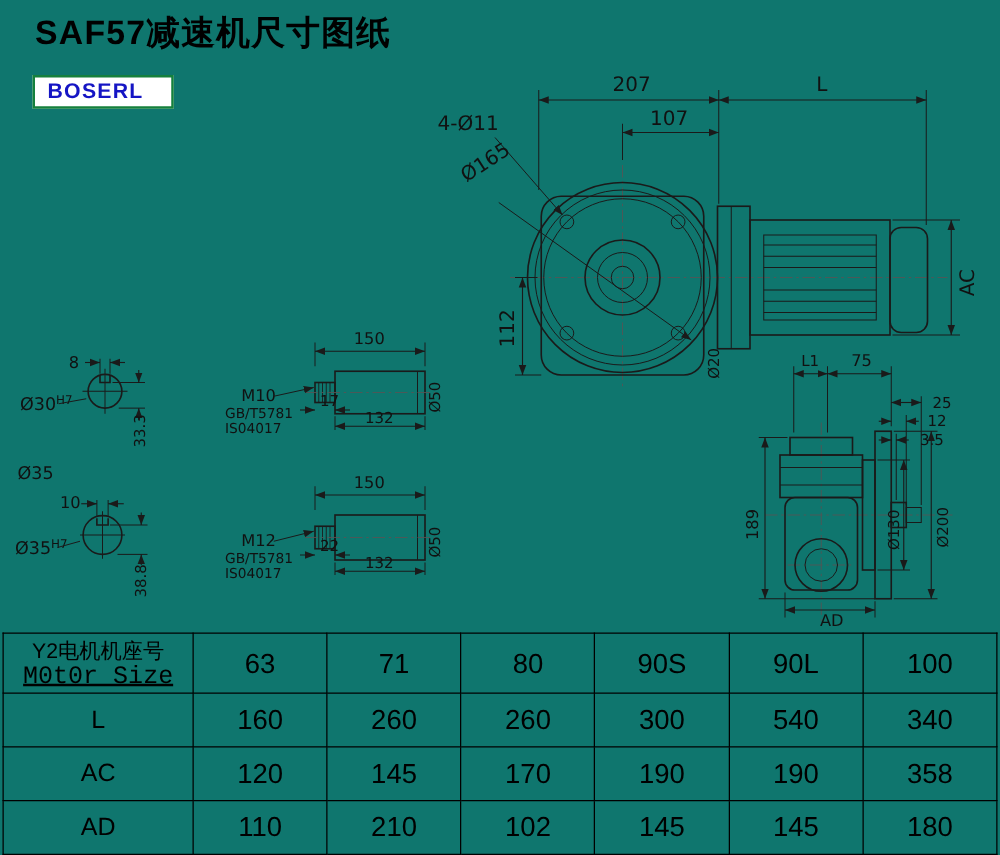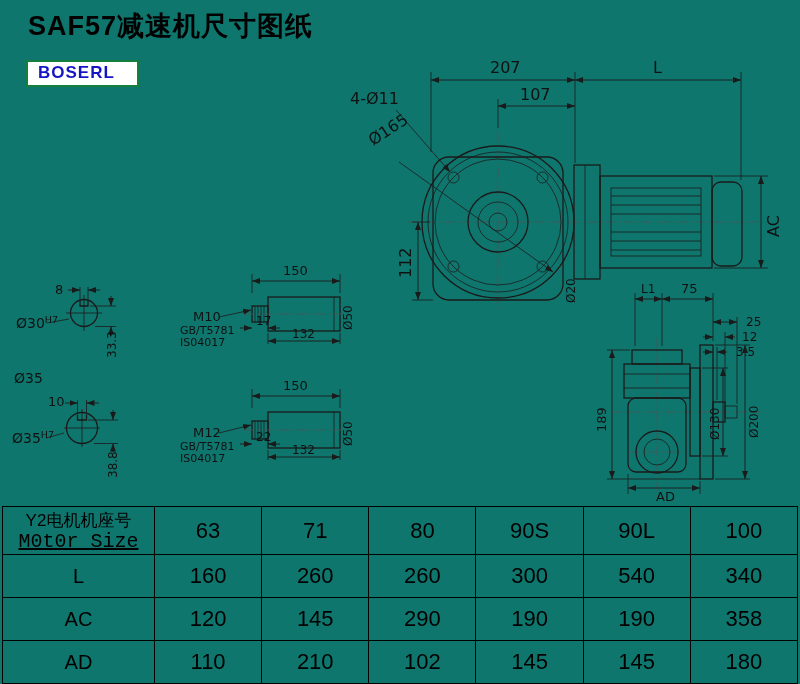--- a/index.html
+++ b/index.html
@@ -283,21 +283,21 @@
       <td>260</td>
       <td>260</td>
       <td>300</td>
       <td>540</td>
       <td>340</td>
     </tr>
     <tr style="height:43px">
       <td class="lbl">AC</td>
       <td>120</td>
       <td>145</td>
-      <td>290</td>
+      <td>170</td>
       <td>190</td>
       <td>190</td>
       <td>358</td>
     </tr>
     <tr style="height:43px">
       <td class="lbl">AD</td>
       <td>110</td>
       <td>210</td>
       <td>102</td>
       <td>145</td>

